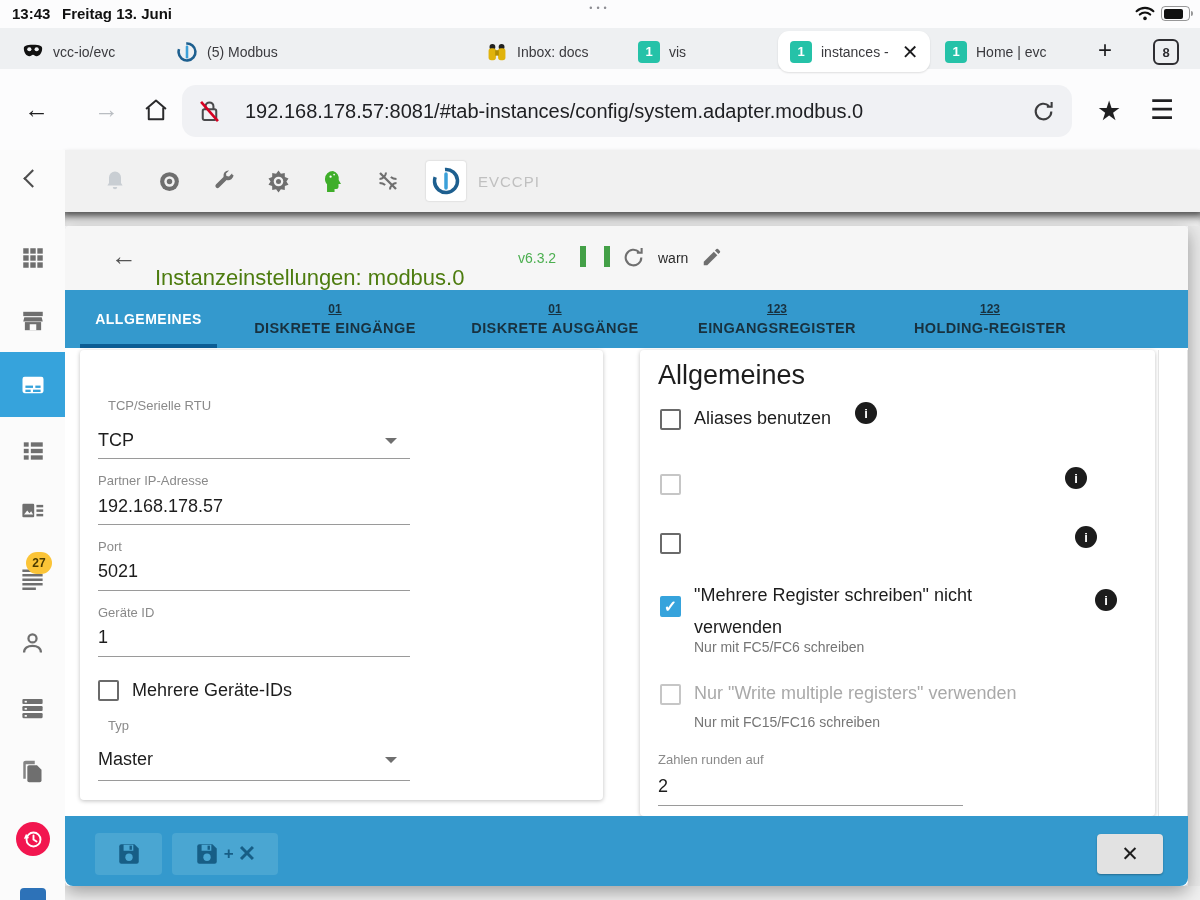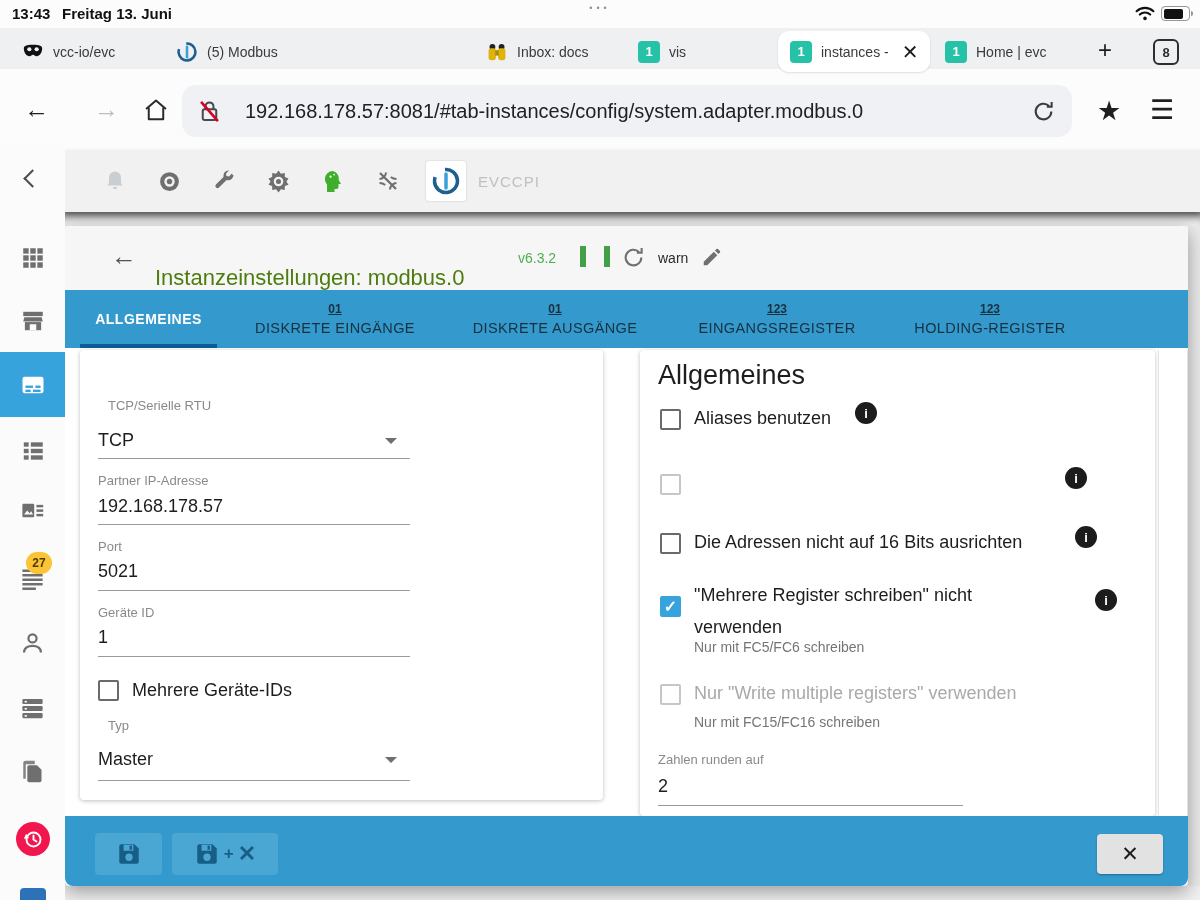--- a/index.html
+++ b/index.html
@@ -77,21 +77,21 @@
   .dlg-warn{position:absolute;left:593px;top:24px;font-size:14px;color:#2b2b2b;}
   .pencil-ic{position:absolute;left:636px;top:20px;}
 
   .dlg-tabs{position:absolute;left:0;top:64px;width:100%;height:58px;background:#3499cd;}
   .dtab-active{position:absolute;left:15px;top:0;width:137px;height:58px;color:#fff;font-size:14px;font-weight:bold;
                letter-spacing:.5px;display:flex;align-items:center;justify-content:center;}
   .dtab-ind{position:absolute;left:15px;bottom:0;width:137px;height:4px;background:#0b5d94;}
   .dtab{position:absolute;top:0;width:220px;height:58px;color:#18313f;display:flex;flex-direction:column;
         align-items:center;justify-content:center;}
   .dtab .t{font-size:12px;font-weight:bold;text-decoration:underline;line-height:14px;}
-  .dtab .l{font-size:14.5px;letter-spacing:.4px;line-height:18px;margin-top:3px;white-space:nowrap;}
+  .dtab .l{font-size:14.5px;letter-spacing:.4px;line-height:18px;margin-top:3px;white-space:nowrap;font-weight:bold;}
 
   .card{position:absolute;background:#fff;border-radius:4px;box-shadow:0 1px 4px rgba(0,0,0,.25);}
   .card-left{left:15px;top:124px;width:523px;height:450px;}
   .card-right{left:575px;top:124px;width:515px;height:466px;}
   .scroll-gutter{position:absolute;left:1093px;top:124px;width:28px;height:466px;background:#fff;
                  border-left:1px solid #e4e4e4;border-right:1px solid #e4e4e4;}
 
   .h1{font-size:27px;color:#1d1d1d;}
   .lbl{font-size:13px;color:#8a8a8a;}
   .val{font-size:18px;color:#1d1d1d;white-space:nowrap;}
@@ -464,21 +464,20 @@
     <div class="abs h1" style="left:18px;top:10px">Allgemeines</div>
 
     <div class="abs cbx" style="left:20px;top:59px"></div>
     <div class="abs cbl" style="left:54px;top:58px">Aliases benutzen</div>
     <div class="abs info" style="left:215px;top:52px">i</div>
 
     <div class="abs cbx dis" style="left:20px;top:124px"></div>
     <div class="abs info" style="left:425px;top:117px">i</div>
 
     <div class="abs cbx" style="left:20px;top:183px"></div>
-    <div class="abs cbl" style="left:54px;top:182px">Die Adressen nicht auf 16 Bits ausrichten</div>
     <div class="abs info" style="left:435px;top:176px">i</div>
 
     <div class="abs cbx on" style="left:20px;top:246px">✓</div>
     <div class="abs cbl" style="left:54px;top:235px">"Mehrere Register schreiben" nicht</div>
     <div class="abs cbl" style="left:54px;top:267px">verwenden</div>
     <div class="abs sub" style="left:54px;top:289px">Nur mit FC5/FC6 schreiben</div>
     <div class="abs info" style="left:455px;top:239px">i</div>
 
     <div class="abs cbx dis" style="left:20px;top:334px"></div>
     <div class="abs cbl dis" style="left:54px;top:333px">Nur "Write multiple registers" verwenden</div>

